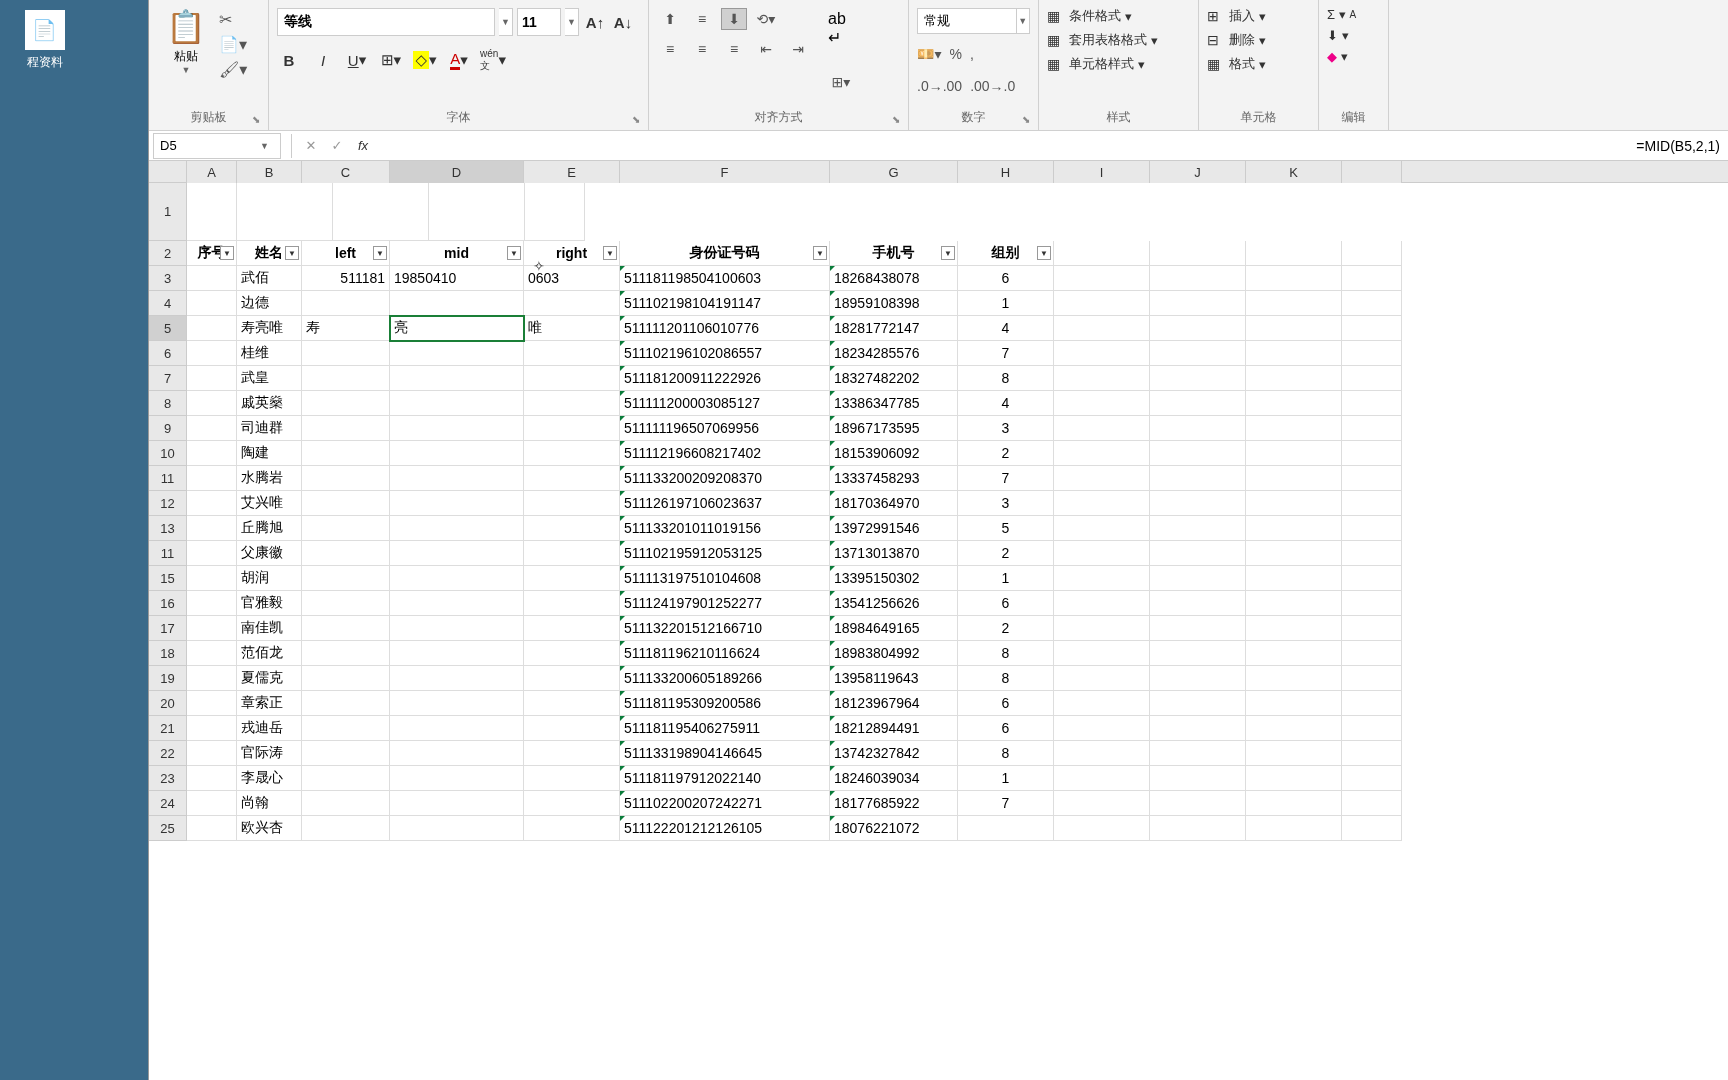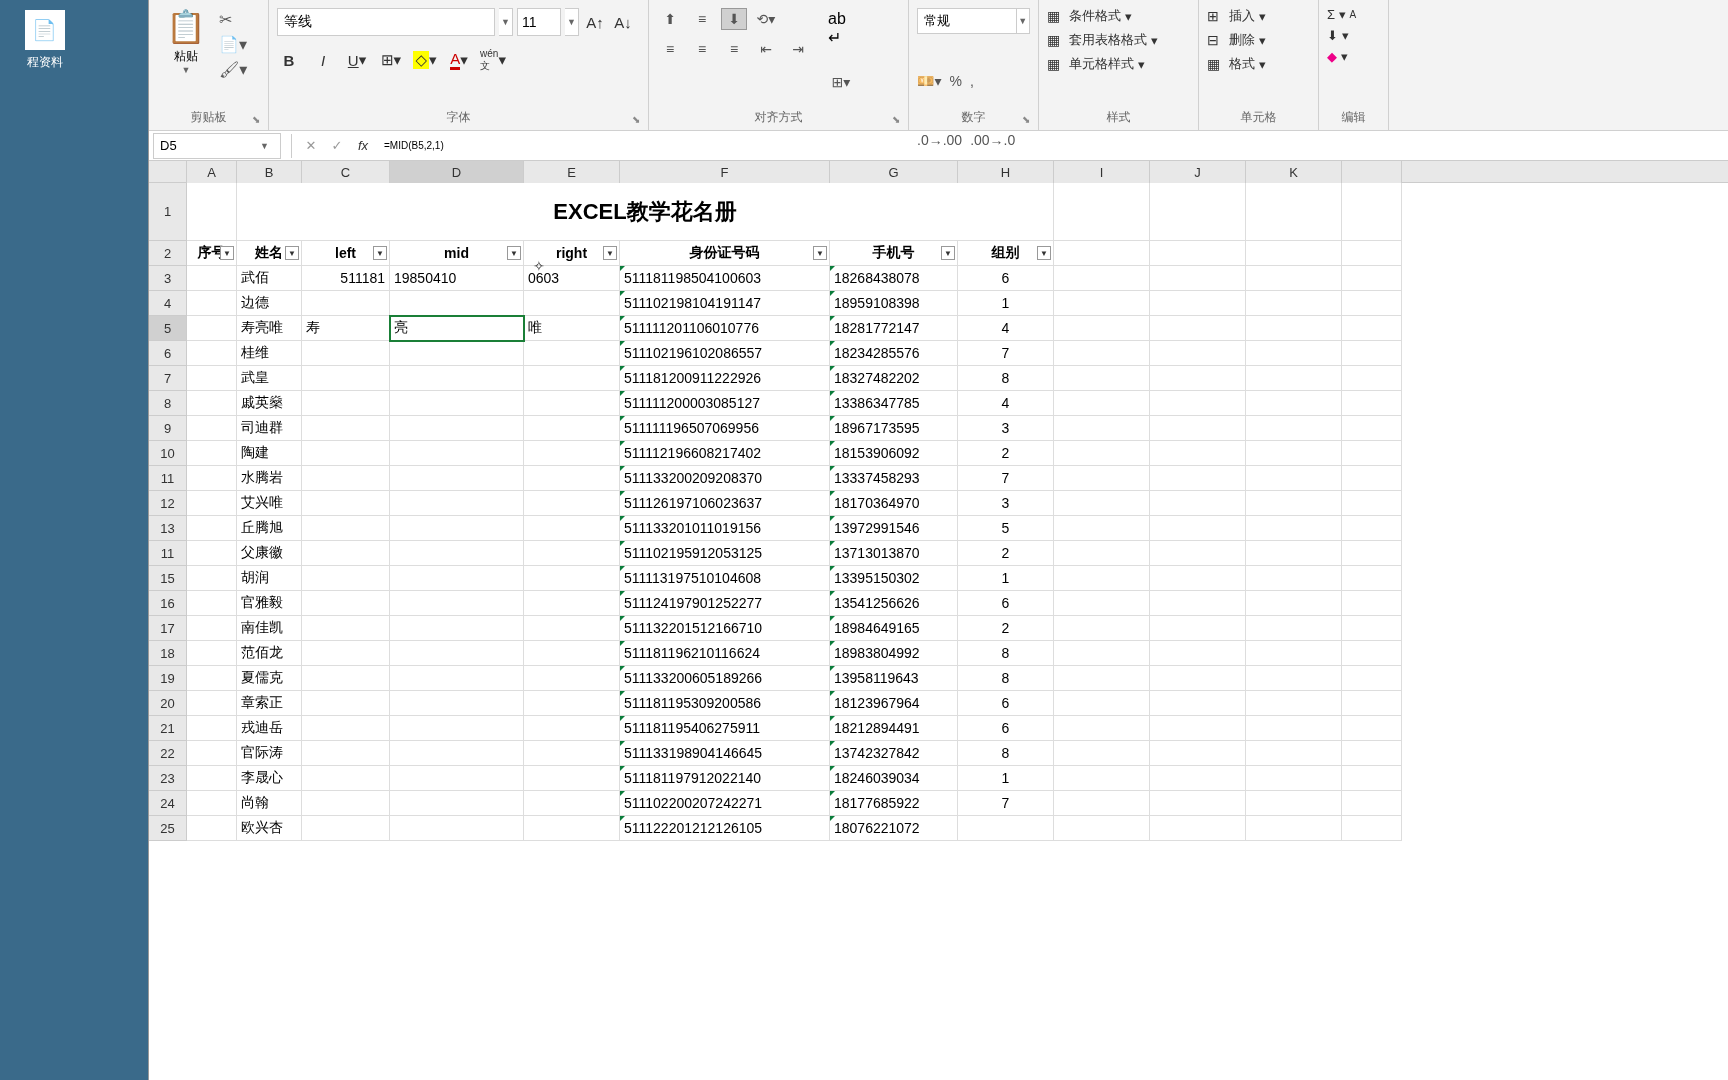--- a/index.html
+++ b/index.html
@@ -11,48 +11,48 @@
 .ribbon-group { border-right: 1px solid #d0d0d0; padding: 4px 8px 2px; display: flex; flex-direction: column; position: relative; }
 .ribbon-group-label { font-size: 12px; color: #666; text-align: center; padding: 2px 0; position: absolute; bottom: 2px; left: 0; right: 0; }
 .ribbon-group-launcher { position: absolute; right: 4px; bottom: 4px; width: 12px; height: 12px; font-size: 10px; color: #888; }
 .clipboard-group { width: 120px; }
 .paste-btn { display: flex; flex-direction: column; align-items: center; padding: 4px; width: 58px; }
 .paste-btn .icon { font-size: 32px; }
 .paste-btn .label { font-size: 12px; margin-top: 2px; }
 .clip-small { display: flex; flex-direction: column; gap: 6px; margin-left: 4px; padding-top: 6px; }
 .clip-small span { font-size: 16px; color: #555; }
 .font-group { width: 380px; }
-.font-row1 { display: flex; align-items: center; gap: 4px; padding: 4px 0; }
+.font-row1 { display: flex; align-items: center; gap: 4px; padding: 4px 0; font-weight: bold; }
 .font-name-box { width: 218px; height: 28px; border: 1px solid #ccc; background: #fff; display: flex; align-items: center; padding: 0 6px; font-size: 14px; }
 .font-size-box { width: 44px; height: 28px; border: 1px solid #ccc; background: #fff; display: flex; align-items: center; padding: 0 4px; font-size: 14px; }
 .dd-arrow { width: 14px; height: 28px; border: 1px solid #ccc; border-left: none; background: #fff; display: flex; align-items: center; justify-content: center; font-size: 9px; color: #666; }
 .font-btn { width: 24px; height: 24px; display: flex; align-items: center; justify-content: center; font-size: 15px; color: #333; }
 .font-row2 { display: flex; align-items: center; gap: 10px; padding: 8px 0; }
 .font-row2 .font-btn { font-size: 15px; }
 .align-group { width: 260px; }
 .align-row { display: flex; align-items: center; gap: 6px; padding: 4px 0; }
 .align-btn { width: 26px; height: 22px; display: flex; align-items: center; justify-content: center; font-size: 14px; color: #555; }
 .align-btn.selected { background: #d0d0d0; border: 1px solid #999; }
 .wrap-btn { width: 32px; display: flex; flex-direction: column; align-items: center; font-size: 11px; padding: 6px 4px; }
-.number-group { width: 130px; gap: 27px; }
+.number-group { width: 130px; }
 .number-format { width: 104px; height: 26px; border: 1px solid #ccc; background: #fff; display: flex; align-items: center; padding: 0 6px; font-size: 13px; margin: 4px 0; }
 .num-row { display: flex; gap: 8px; padding: 8px 0; }
 .num-btn { font-size: 14px; color: #555; }
 .styles-group { width: 160px; }
 .style-item { display: flex; align-items: center; gap: 4px; padding: 3px 0; font-size: 13px; color: #333; }
 .style-item .icon { width: 18px; font-size: 14px; }
 .cells-group { width: 120px; }
 .edit-group { width: 70px; }
 .formula-bar { height: 30px; display: flex; align-items: center; border-bottom: 1px solid #ccc; background: #fff; }
 .name-box { width: 128px; height: 26px; border: 1px solid #ccc; margin: 16px 4px; padding: 0 6px; display: flex; align-items: center; font-size: 13px; }
 .name-box-dd { width: 14px; font-size: 9px; color: #666; }
 .fb-sep { width: 1px; height: 24px; background: #ccc; margin: 0 6px; }
 .fb-btn { width: 26px; height: 26px; display: flex; align-items: center; justify-content: center; font-size: 13px; color: #999; }
 .fb-btn.fx { font-style: italic; color: #333; }
-.formula-input { flex: 1; padding: 0 8px; font-size: 10px; }
+.formula-input { flex: 1; padding: 0 8px; font-size: 14px; text-align: right; }
 .sheet-area { position: relative; height: calc(100% - 161px); overflow: hidden; }
 .col-headers { display: flex; height: 22px; background: #e8e8e8; border-bottom: 1px solid #ccc; position: sticky; top: 0; }
 .corner { width: 38px; height: 22px; background: #e8e8e8; border-right: 1px solid #ccc; border-bottom: 1px solid #ccc; }
 .col-h { height: 22px; border-right: 1px solid #ccc; display: flex; align-items: center; justify-content: center; font-size: 13px; color: #333; background: #e8e8e8; }
 .col-h.sel { background: #d0d0d0; }
 .grid-body { display: flex; }
 .row-headers { width: 38px; }
 .row-h { height: 25px; border-right: 1px solid #ccc; border-bottom: 1px solid #ccc; display: flex; align-items: center; justify-content: center; font-size: 13px; color: #333; background: #e8e8e8; }
 .row-h.tall { height: 58px; }
 .row-h.sel { background: #d0d0d0; }
@@ -248,21 +248,20 @@
           <div class="row-h">21</div>
           <div class="row-h">22</div>
           <div class="row-h">23</div>
           <div class="row-h">24</div>
           <div class="row-h">25</div>
         </div>
       <div class="cells" id="cells">
         <div class="cursor-cross">✧</div>
       <div class="row tall">
             <div class="cell cA"></div>
-            <div class="cell title" style="width: 817px;">EXCEL教学花名册</div>
             <div class="cell cI"></div>
             <div class="cell cJ"></div>
             <div class="cell cK"></div>
             <div class="cell cL"></div>
           </div>
           <div class="row">
             <div class="cell cA hdr">
               <span>序号</span>
               <span class="filter-dd">▼</span>
             </div>

